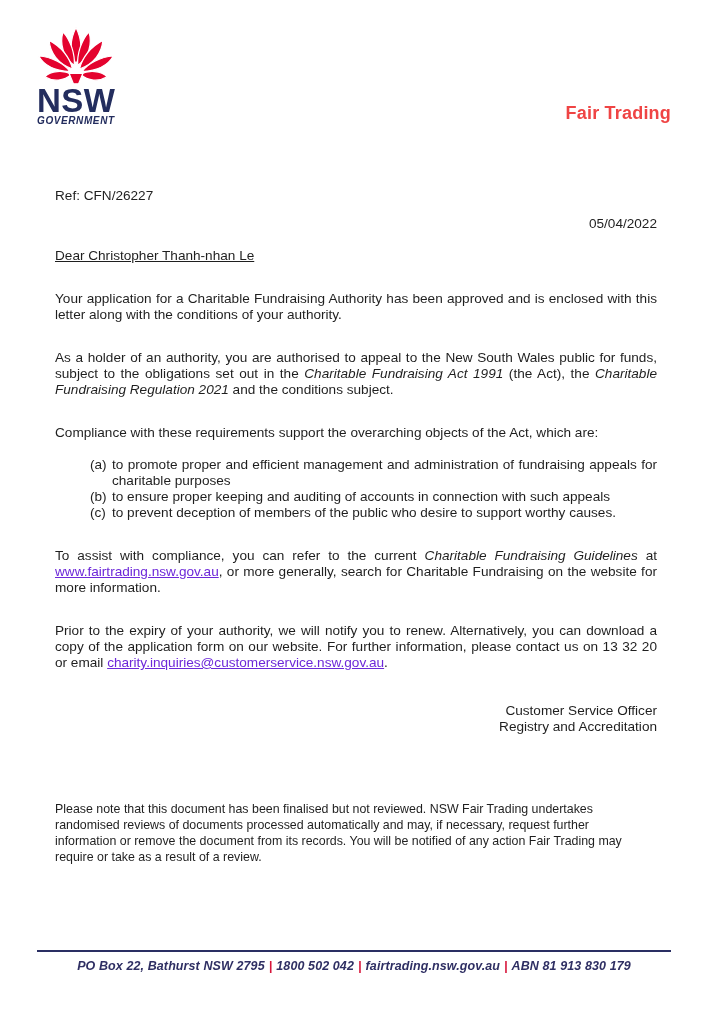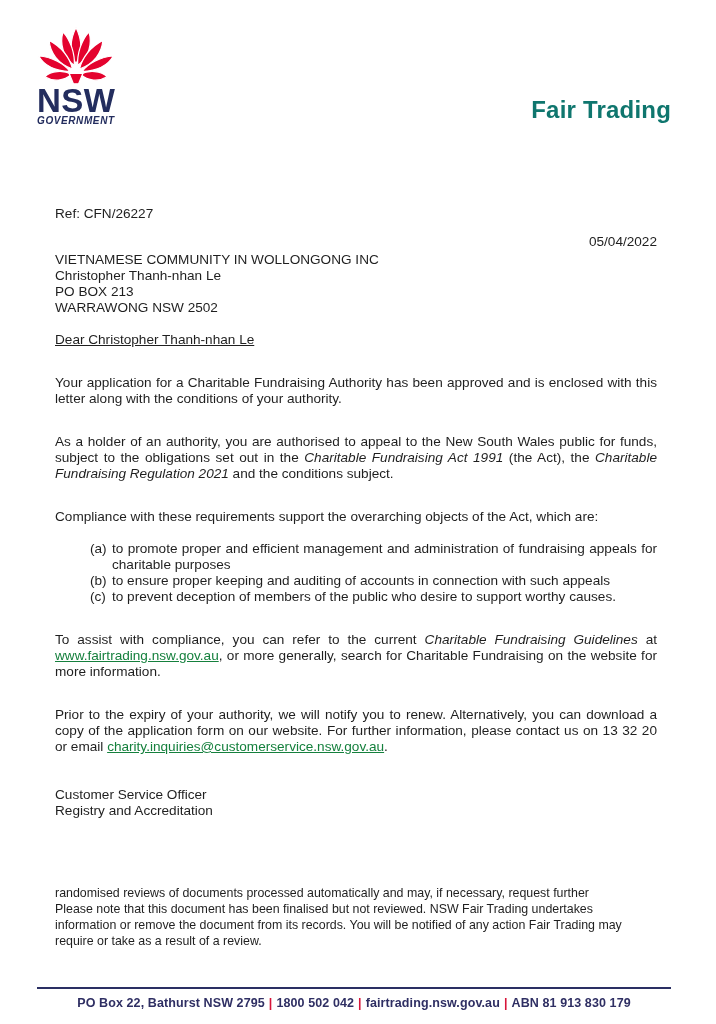--- a/index.html
+++ b/index.html
@@ -32,57 +32,58 @@
   }
   .logo-gov {
     font-weight: bold;
     font-size: 10px;
     letter-spacing: 0.6px;
     color: #232d5e;
     font-style: italic;
   }
   .brand-title {
     font-weight: bold;
-    font-size: 24px;
+    font-size: 18px;
     letter-spacing: 0.2px;
-    color: #0f766e;
+    color: #ef4444;
     padding-bottom: 2px;
   }
   
   .content {
     padding: 0 51px 0 55px;
     font-size: 13.6px;
     line-height: 16px;
   }
-  .ref-line { margin-top: 80px; }
+  .ref-line { margin-top: 62px; }
   .date-line { margin-top: 12px; text-align: right; }
   .recipient { margin-top: 2px; }
   .salutation { margin-top: 16px; text-decoration: underline; }
   .para { margin-top: 27px; text-align: justify; }
   .objects-list { margin-top: 16px; padding-left: 35px; }
   .li { display: flex; }
   .li .marker { width: 22px; flex: 0 0 22px; }
   .li .litext { flex: 1; text-align: justify; }
   .closing { margin-top: 16px; }
-  .signature { margin-top: 32px; }
+  .signature { margin-top: 32px; text-align: right; }
   .disclaimer {
     margin-top: 66px;
     font-size: 12.4px;
     line-height: 16px;
     text-align: left;
   }
   .it { font-style: italic; }
-  .lnk { color: #15803d; cursor: pointer; }
+  .lnk { color: #6d28d9; cursor: pointer; }
   
   .footer {
     position: absolute;
     left: 37px;
     right: 37px;
-    top: 987px;
+    top: 950px;
     border-top: 2px solid #2a2f63;
+    font-style: italic;
   }
   .footer-text {
     margin-top: 7px;
     text-align: center;
     font-weight: bold;
     font-size: 12.5px;
     color: #2f2f63;
     letter-spacing: 0.1px;
   }
   .footer-text .pipe { color: #d7153a; font-weight: bold; padding: 0 4px; }
@@ -111,26 +112,20 @@
       <div class="logo-nsw">NSW</div>
       <div class="logo-gov">GOVERNMENT</div>
     </div>
     <div class="brand-title">Fair Trading</div>
   </div>
 
   <div class="content">
     <div class="ref-line">Ref: CFN/26227</div>
     <div class="date-line">05/04/2022</div>
 
-    <div class="recipient">
-        <div>VIETNAMESE COMMUNITY IN WOLLONGONG INC</div>
-        <div>Christopher Thanh-nhan Le</div>
-        <div>PO BOX 213</div>
-        <div>WARRAWONG NSW 2502</div>
-      </div>
 
     <div class="salutation">Dear Christopher Thanh-nhan Le</div>
 
     <div class="para"><span>Your application for a Charitable Fundraising Authority has been approved and is enclosed with this letter along with the conditions of your authority.</span></div>
 
     <div class="para"><span>As a holder of an authority, you are authorised to appeal to the New South Wales public for funds, subject to the obligations set out in the </span><span class="it">Charitable Fundraising Act 1991</span><span> (the Act), the </span><span class="it">Charitable Fundraising Regulation 2021</span><span> and the conditions subject.</span></div>
 
     <div class="para"><span>Compliance with these requirements support the overarching objects of the Act, which are:</span></div>
 
     <div class="objects-list">
@@ -152,22 +147,22 @@
 
     <div class="para"><span>Prior to the expiry of your authority, we will notify you to renew. Alternatively, you can download a copy of the application form on our website. For further information, please contact us on 13 32 20 or email </span><a class="lnk" href="#">charity.inquiries@customerservice.nsw.gov.au</a><span>.</span></div>
 
 
     <div class="signature">
         <div>Customer Service Officer</div>
         <div>Registry and Accreditation</div>
       </div>
 
     <div class="disclaimer">
+        <div>Please note that this document has been finalised but not reviewed. NSW Fair Trading undertakes</div>
         <div>randomised reviews of documents processed automatically and may, if necessary, request further</div>
-        <div>Please note that this document has been finalised but not reviewed. NSW Fair Trading undertakes</div>
         <div>information or remove the document from its records. You will be notified of any action Fair Trading may</div>
         <div>require or take as a result of a review.</div>
       </div>
   </div>
 
   <div class="footer">
     <div class="footer-text"><span>PO Box 22, Bathurst NSW 2795</span><span class="pipe">|</span><span>1800 502 042</span><span class="pipe">|</span><span>fairtrading.nsw.gov.au</span><span class="pipe">|</span><span>ABN 81 913 830 179</span></div>
   </div>
 
 </div>

